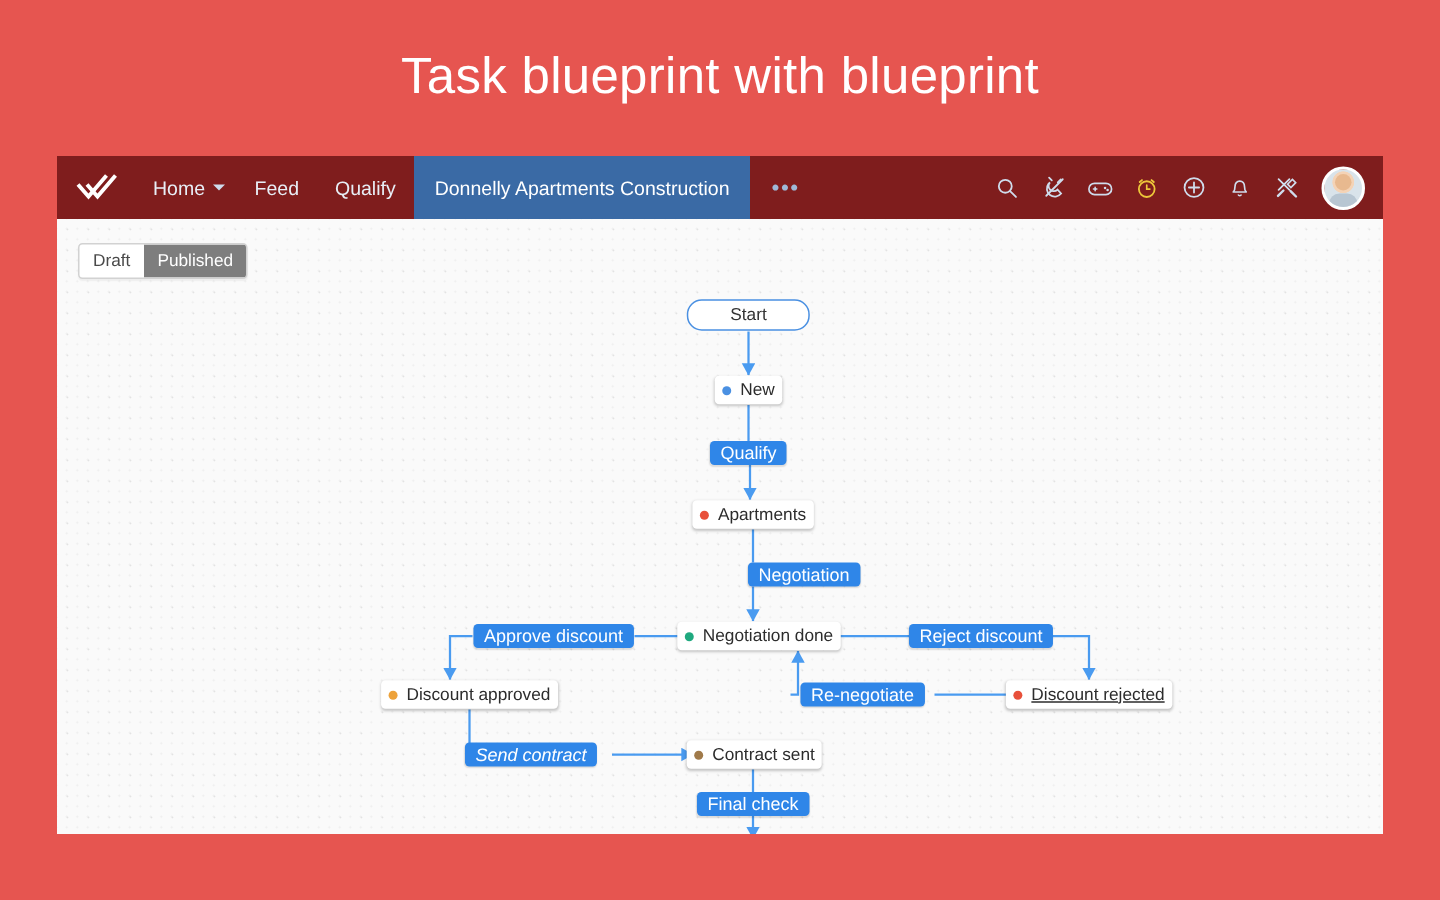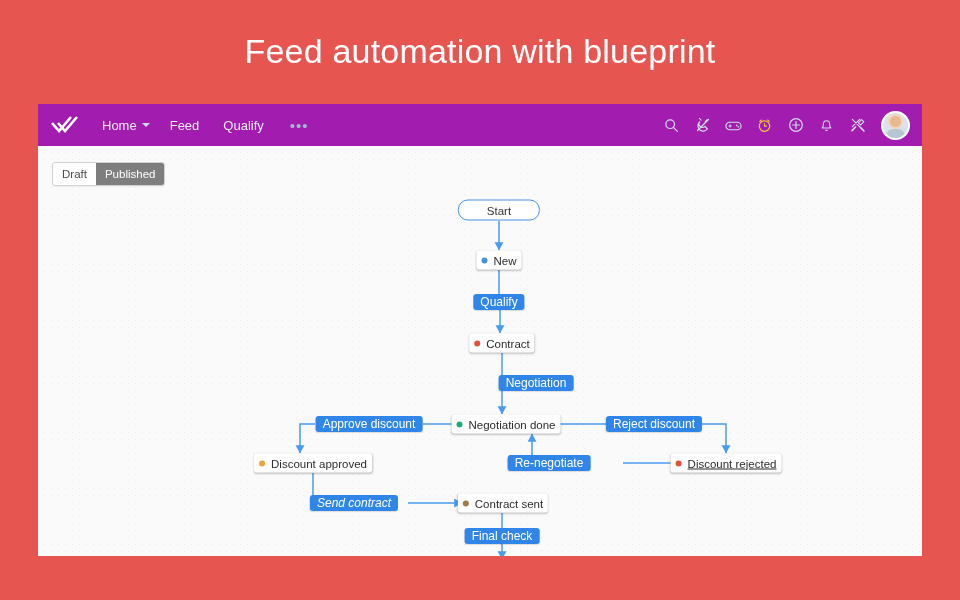--- a/index.html
+++ b/index.html
@@ -20,21 +20,21 @@
 
   
   .app-window{
     position:absolute;left:38px;top:104px;width:884px;height:452px;
     background:#ffffff;overflow:hidden;
   }
 
   
   .navbar{
     position:relative;height:42px;width:884px;
-    background:#a21caf;display:flex;align-items:stretch;
+    background:#7f1d1d;display:flex;align-items:stretch;
   }
   .nav-logo{
     width:52px;display:flex;align-items:center;justify-content:center;
     flex:0 0 auto;
   }
   .nav-left{display:flex;align-items:stretch;flex:0 0 auto;}
   .nav-item{
     display:flex;align-items:center;padding:0 12px;
     color:#e8eef6;font-size:13px;white-space:nowrap;
   }
@@ -127,40 +127,41 @@
     height:16px;display:flex;align-items:center;padding:0 7px;
     font-size:12px;white-space:nowrap;transform:translate(-50%,-50%);
     box-shadow:0 1px 1px rgba(0,0,0,.12);
   }
 </style>
 </head>
 <body>
 
 <div class="page">
 
-  <div class="page-title">Feed automation with blueprint</div>
+  <div class="page-title">Task blueprint with blueprint</div>
 
   <div class="app-window">
 
     <div class="navbar">
 
       <div class="nav-logo">
         <svg width="28" height="20" viewBox="0 0 28 20" aria-hidden="true">
           <path d="M2 8 L9 16 L21 2" fill="none" stroke="#ffffff" stroke-width="2.6"></path>
           <path d="M8 8 L15 16 L27 2" fill="none" stroke="#ffffff" stroke-width="2.6"></path>
         </svg>
       </div>
 
       <div class="nav-left">
         <div class="nav-item home">
           <span>Home</span>
           <span class="caret"></span>
         </div>
         <div class="nav-item">Feed</div>
         <div class="nav-item">Qualify</div>
+        <div class="nav-item active">Donnelly Apartments Construction</div>
         <div class="nav-item dots">•••</div>
       </div>
 
       <div class="nav-spacer"></div>
 
       <div class="nav-right">
         <div class="nav-icon">
           <svg width="15" height="15" viewBox="0 0 16 16">
               <circle cx="6.6" cy="6.6" r="4.6" fill="none" stroke="currentColor" stroke-width="1.3"></circle>
               <path d="M10.2 10.2 L14.2 14.2" stroke="currentColor" stroke-width="1.3" fill="none" stroke-linecap="round"></path>
@@ -271,21 +272,21 @@
         <span>Start</span>
       </div>
 
       <div class="node" style="left:461px;top:114px;">
         <span class="dot" style="background:#4a90e2"></span>
         <span>New</span>
       </div>
 
       <div class="node" style="left:464px;top:197px;">
         <span class="dot" style="background:#e8503a"></span>
-        <span>Contract</span>
+        <span>Apartments</span>
       </div>
 
       <div class="node" style="left:468px;top:278px;">
         <span class="dot" style="background:#1fa97f"></span>
         <span>Negotiation done</span>
       </div>
 
       <div class="node" style="left:275px;top:317px;">
         <span class="dot" style="background:#eda23a"></span>
         <span>Discount approved</span>
@@ -306,21 +307,21 @@
       </div>
       <div class="transition" style="left:464px;top:237px;margin-left:34px;">
         <span>Negotiation</span>
       </div>
       <div class="transition" style="left:331px;top:278px;">
         <span>Approve discount</span>
       </div>
       <div class="transition" style="left:616px;top:278px;">
         <span>Reject discount</span>
       </div>
-      <div class="transition" style="left:511px;top:317px;">
+      <div class="transition" style="left:537px;top:317px;">
         <span>Re-negotiate</span>
       </div>
       <div class="transition" style="left:316px;top:357px;font-style:italic;">
         <span>Send contract</span>
       </div>
       <div class="transition" style="left:464px;top:390px;">
         <span>Final check</span>
       </div>
 
     </div>

